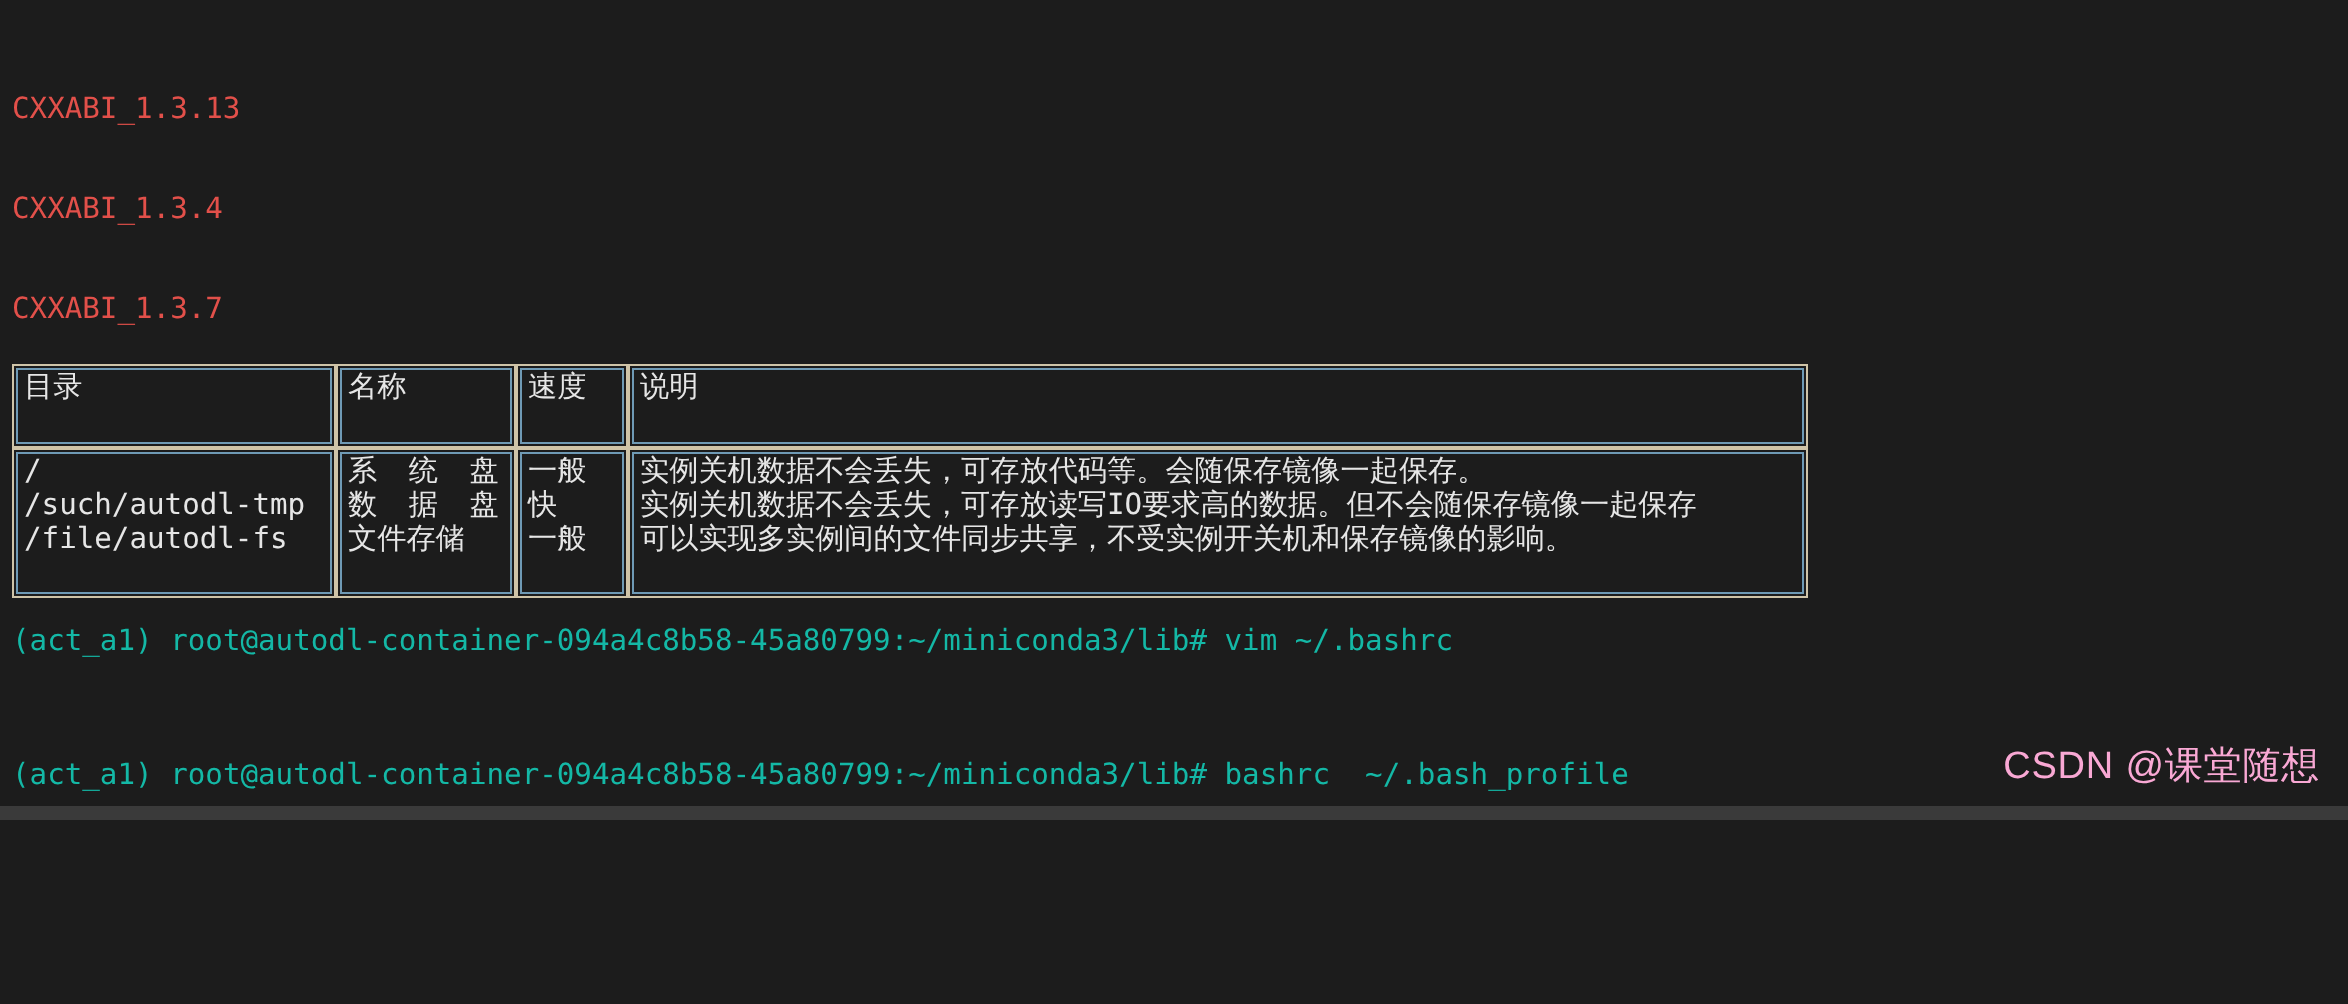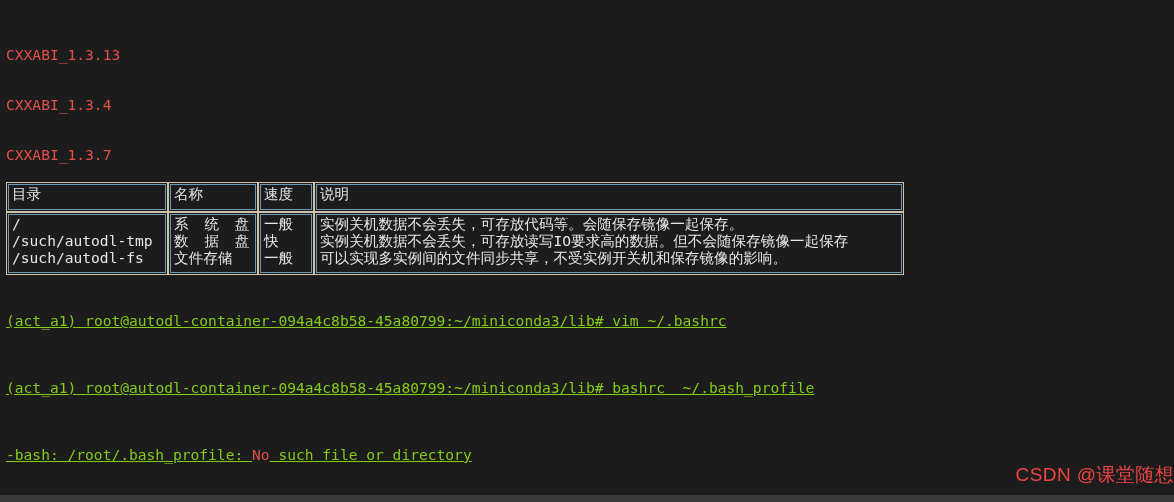--- a/index.html
+++ b/index.html
@@ -9,41 +9,41 @@
   }
   body {
     width: 1174px;
     height: 502px;
     overflow: hidden;
     font-family: "DejaVu Sans Mono", "Liberation Mono", monospace;
   }
   #terminal {
     position: relative;
     width: 1174px;
-    height: 502px;
+    height: 410px;
     background: #1c1c1c;
     box-sizing: border-box;
     overflow: hidden;
   }
   .screen {
     position: absolute;
     left: 0;
     top: -3px;
     width: 1174px;
     padding: 0 6px;
     box-sizing: border-box;
     font-size: 14.6px;
     line-height: 16.65px;
     white-space: pre;
     color: #d8d8d8;
     letter-spacing: 0px;
   }
   .line { height: 16.65px; white-space: pre; }
   .red    { color: #e2504a; }
-  .white  { color: #84cc16; text-decoration: underline; }
+  .white  { color: #14b8a6; }
 
   
   .tablewrap {
     position: absolute;
     left: 6px;
     top: 182px;
     width: 852px;
   }
   table.ddisk {
     border-collapse: separate;
@@ -52,21 +52,21 @@
     width: 852px;
     background: #1c1c1c;
   }
   table.ddisk td {
     border: 1px solid #cfc4a8;
     outline: 1px solid #6f9ab5;
     outline-offset: -3px;
     color: #e6e6e6;
     font-size: 14.6px;
     line-height: 16.8px;
-    padding: 3px 5px 4px 5px;
+    padding: 3px 5px 16px 5px;
     vertical-align: top;
     white-space: pre;
     font-family: "DejaVu Sans Mono", "Liberation Mono", monospace;
   }
   table.ddisk td.c1 { width: 150px; }
   table.ddisk td.c2 { width: 78px; }
   table.ddisk td.c3 { width: 44px; text-align: left; }
   table.ddisk td.c4 { width: 578px; }
   .hdrrow td { height: 21px; }
   .bodyrow td { height: 54px; }
@@ -74,23 +74,23 @@
   .bottombar {
     position: absolute;
     left: 0;
     bottom: 0;
     width: 1174px;
     height: 7px;
     background: #3a3a3a;
   }
   .watermark {
     position: absolute;
-    right: 0;
+    right: 14px;
     bottom: 14px;
-    color: #ef4444;
+    color: #f9a8d4;
     font-size: 19px;
     font-family: "Liberation Sans", sans-serif;
     letter-spacing: 0.4px;
   }
 </style>
 </head>
 <body>
 
 <div id="terminal">
 
@@ -149,21 +149,21 @@
   <div class="tablewrap">
     <table class="ddisk">
       <tbody>
           <tr class="hdrrow">
         <td class="c1">目录</td>
         <td class="c2">名称</td>
         <td class="c3">速度</td>
         <td class="c4">说明</td>
       </tr>
       <tr class="bodyrow">
-        <td class="c1"><span>/</span><br><span>/such/autodl-tmp</span><br><span>/such/autodl-fs</span></td>
+        <td class="c1"><span>/</span><br><span>/such/autodl-tmp</span><br><span>/file/autodl-fs</span></td>
         <td class="c2"><span class="spaced">系 统 盘</span><br><span class="spaced">数 据 盘</span><br><span>文件存储</span></td>
         <td class="c3"><span>一般</span><br><span>快</span><br><span>一般</span></td>
         <td class="c4"><span>实例关机数据不会丢失，可存放代码等。会随保存镜像一起保存。</span><br><span>实例关机数据不会丢失，可存放读写IO要求高的数据。但不会随保存镜像一起保存</span><br><span>可以实现多实例间的文件同步共享，不受实例开关机和保存镜像的影响。</span></td>
       </tr>
     </tbody>
       </table>
   </div>
 
   <div class="watermark">CSDN @课堂随想</div>
   <div class="bottombar"></div>

